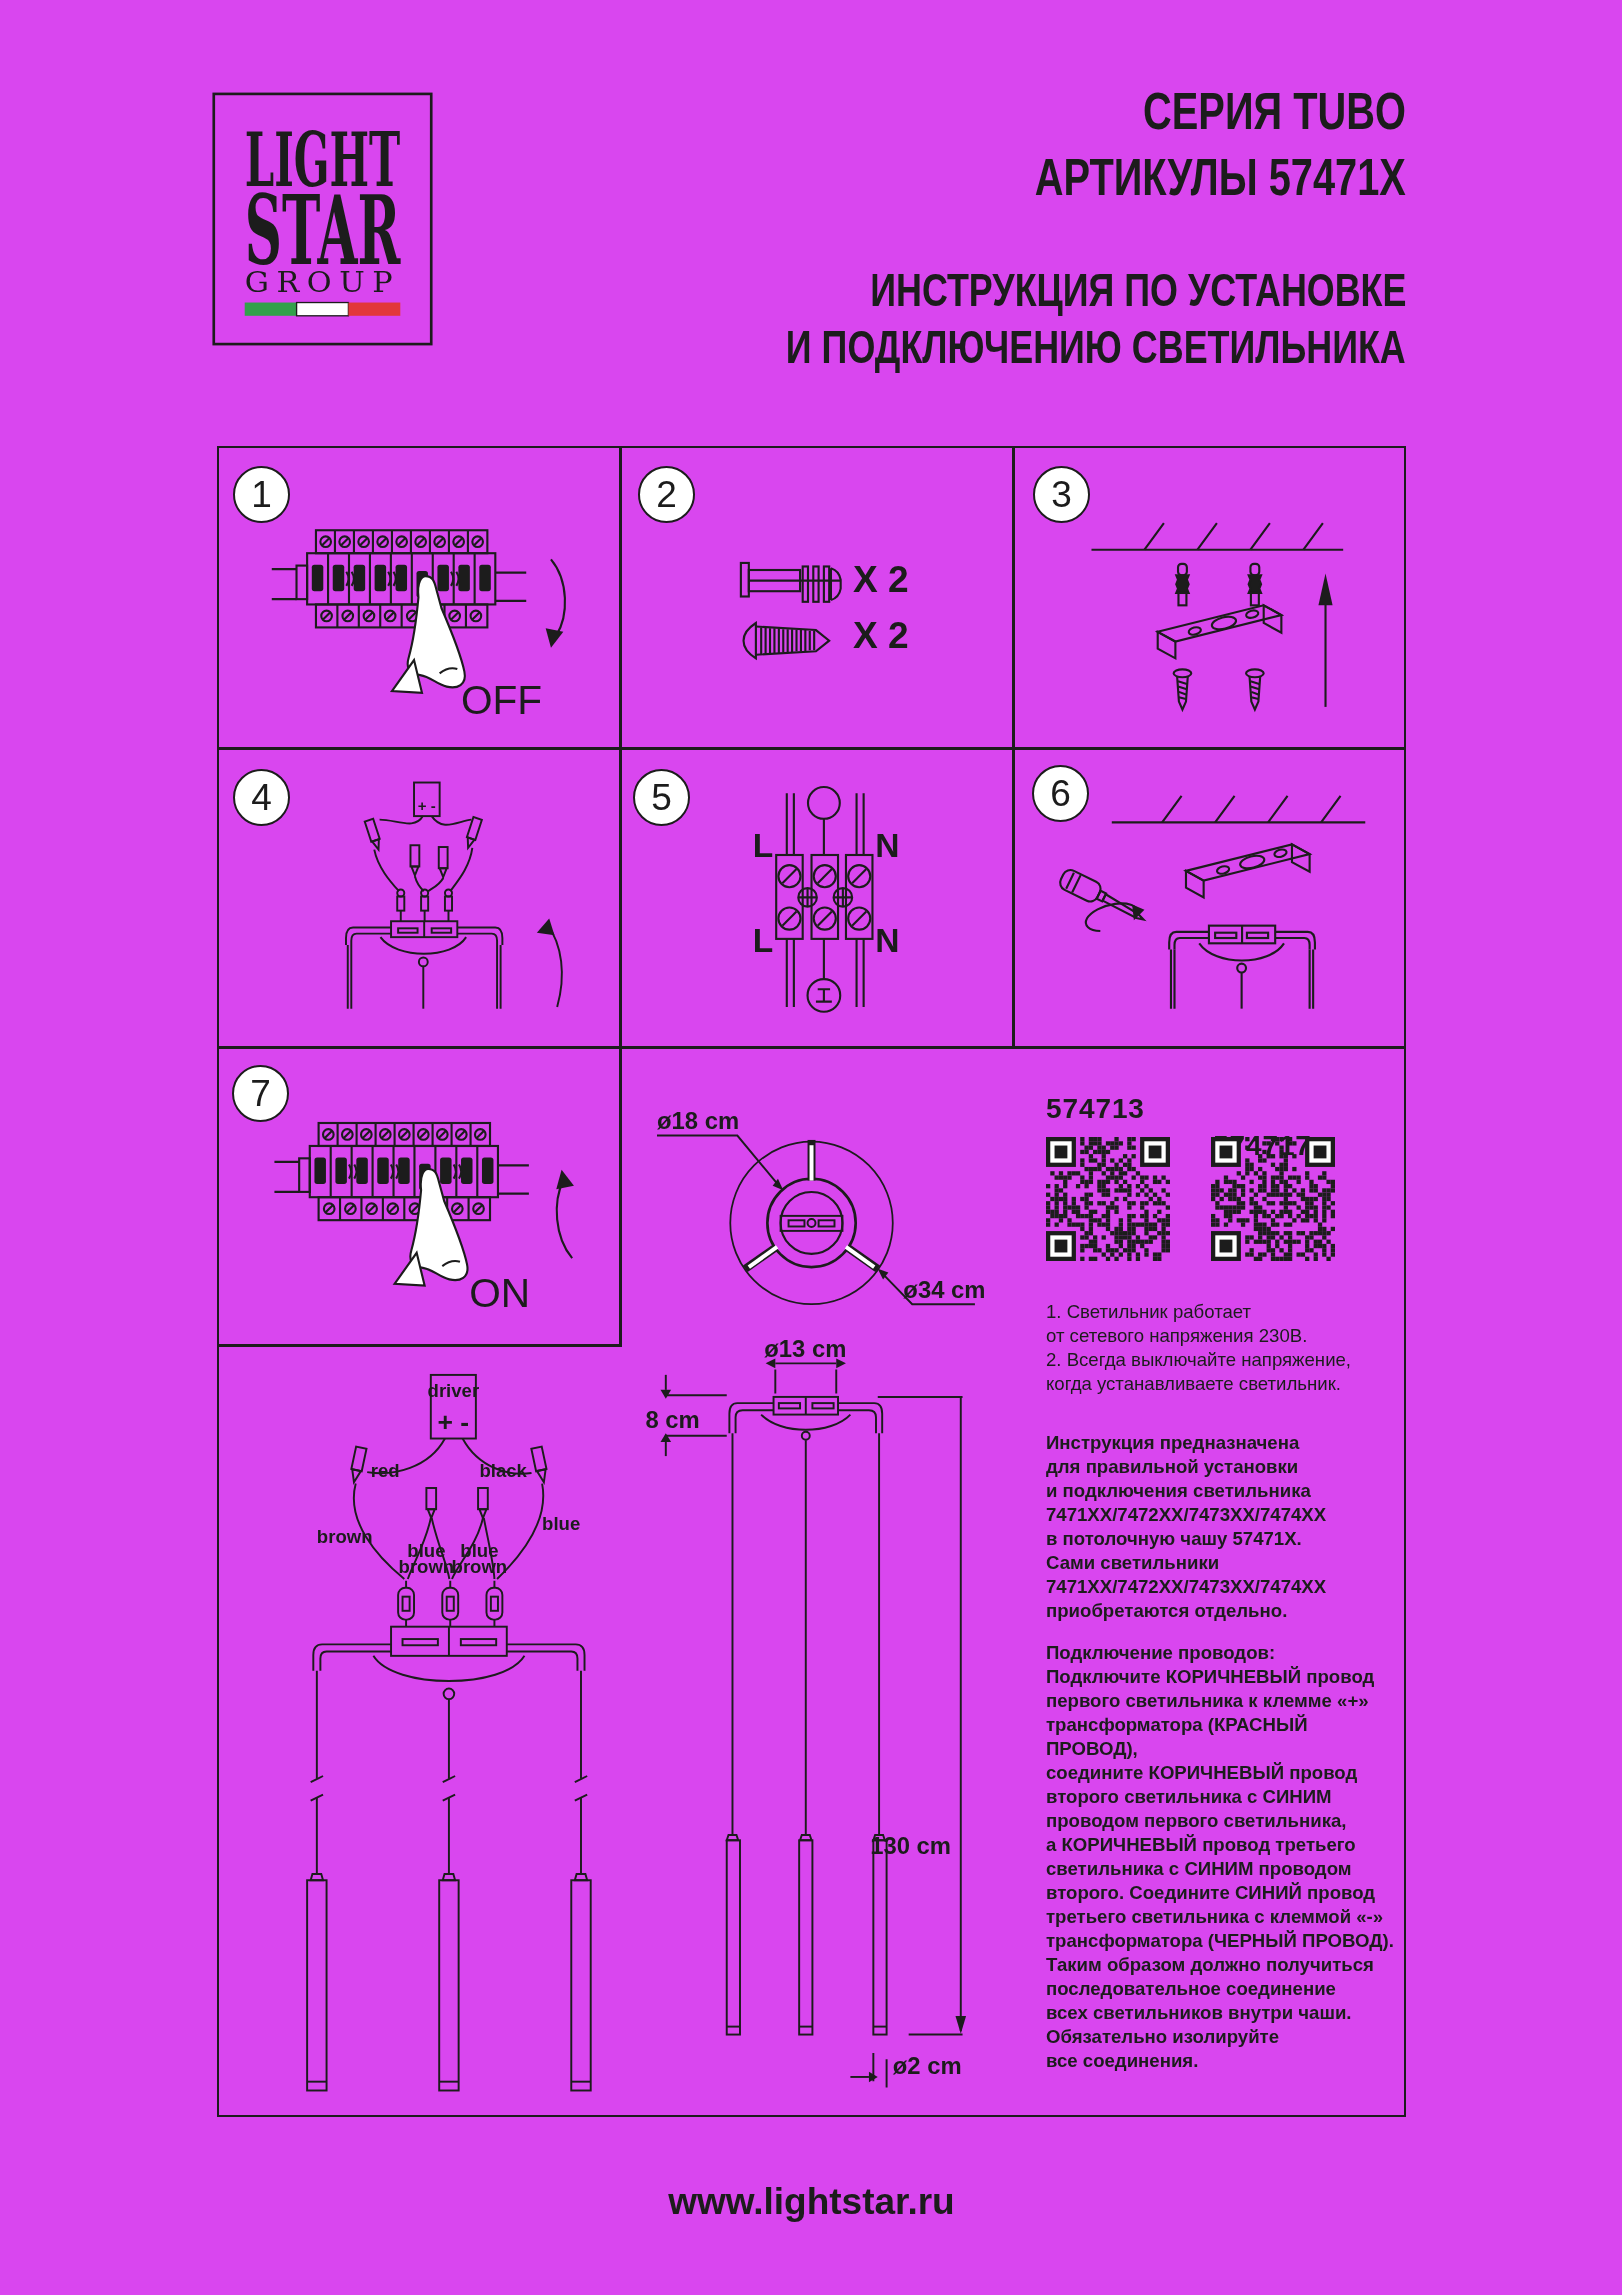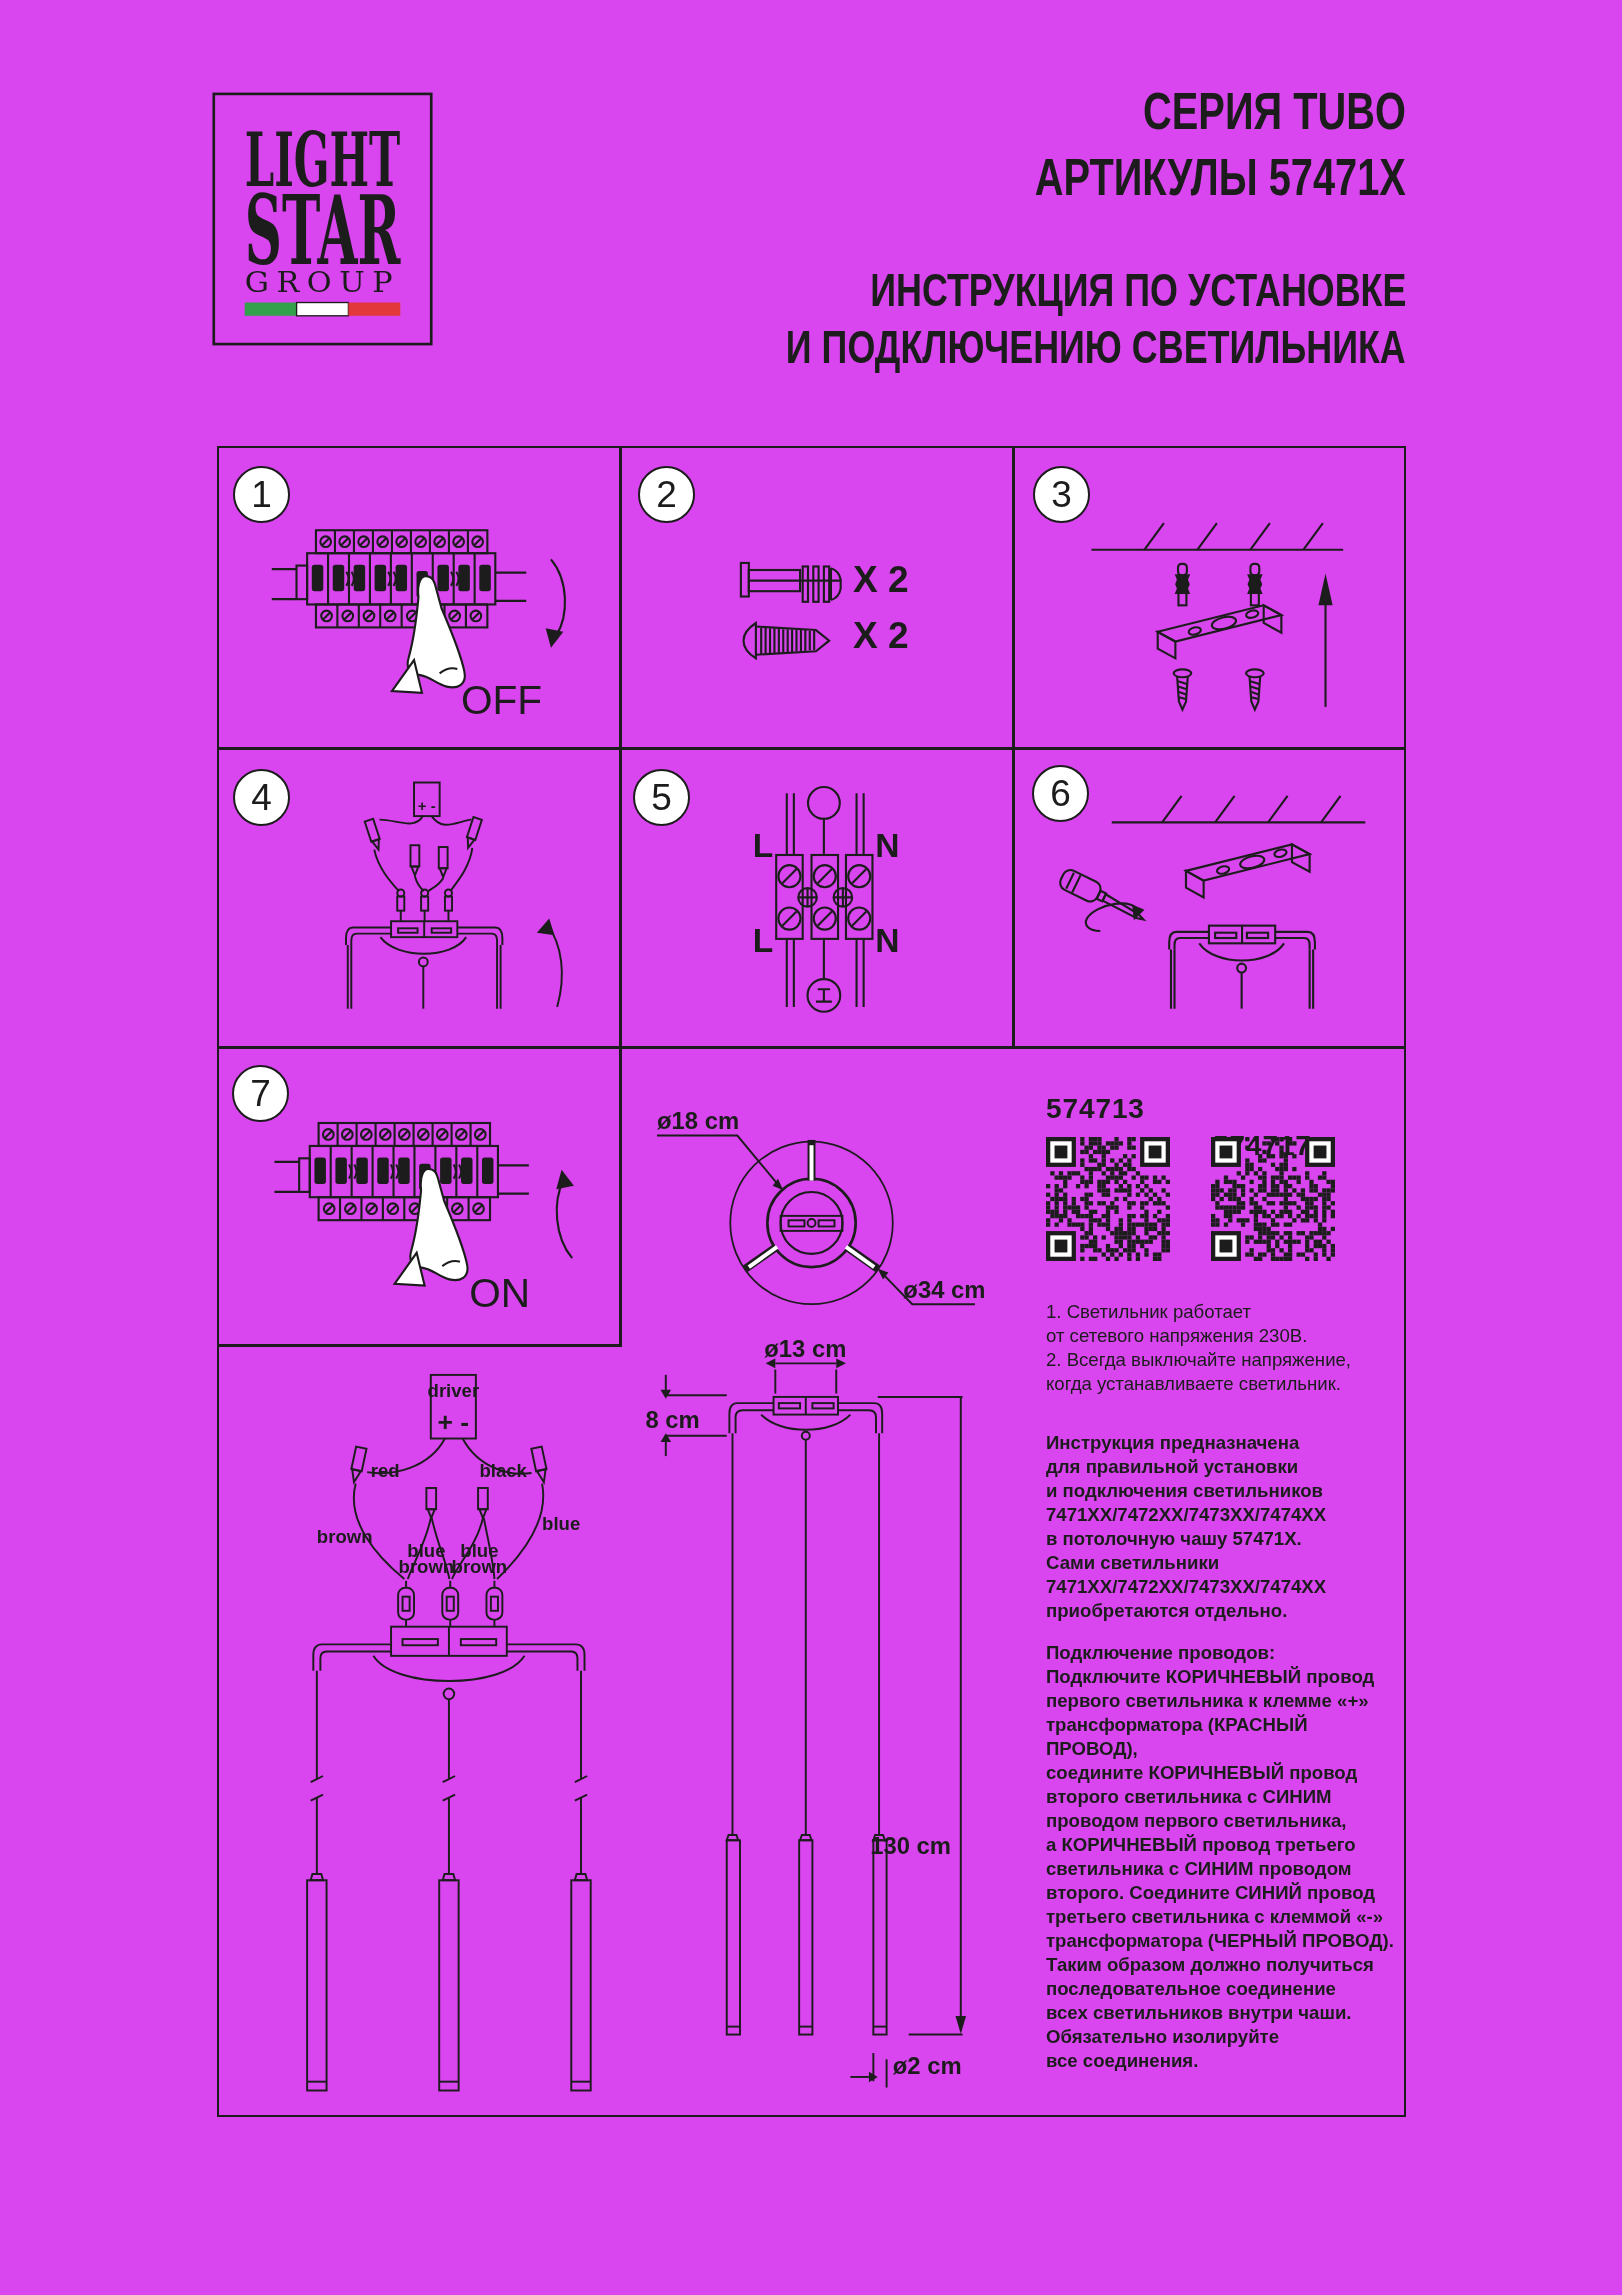--- a/index.html
+++ b/index.html
@@ -1120,21 +1120,21 @@
           <rect x="5.793103448275862" y="133.24137931034483" width="28.96551724137931" height="28.96551724137931" fill="#fff"></rect>
           <rect x="11.586206896551724" y="139.0344827586207" width="17.379310344827587" height="17.379310344827587" fill="#1c1c1c"></rect>
     </svg>
 
   <div class="para" style="top:1300px">1. Светильник работает
 от сетевого напряжения 230В.
 2. Всегда выключайте напряжение,
 когда устанавливаете светильник.</div>
   <div class="para bold" style="top:1431px">Инструкция предназначена
 для правильной установки
-и подключения светильников
+и подключения светильника
 7471XX/7472XX/7473XX/7474XX
 в потолочную чашу 57471X.
 Сами светильники
 7471XX/7472XX/7473XX/7474XX
 приобретаются отдельно.</div>
   <div class="para bold" style="top:1641px">Подключение проводов:
 Подключите КОРИЧНЕВЫЙ провод
 первого светильника к клемме «+»
 трансформатора (КРАСНЫЙ ПРОВОД),
 соедините КОРИЧНЕВЫЙ провод
@@ -1144,15 +1144,16 @@
 светильника с СИНИМ проводом
 второго. Соедините СИНИЙ провод
 третьего светильника с клеммой «-»
 трансформатора (ЧЕРНЫЙ ПРОВОД).
 Таким образом должно получиться
 последовательное соединение
 всех светильников внутри чаши.
 Обязательно изолируйте
 все соединения.</div>
 
+  <div class="footer" style="top:2181px">www.lightstar.ru</div>
 
 </div>
 
 
 </body></html>

